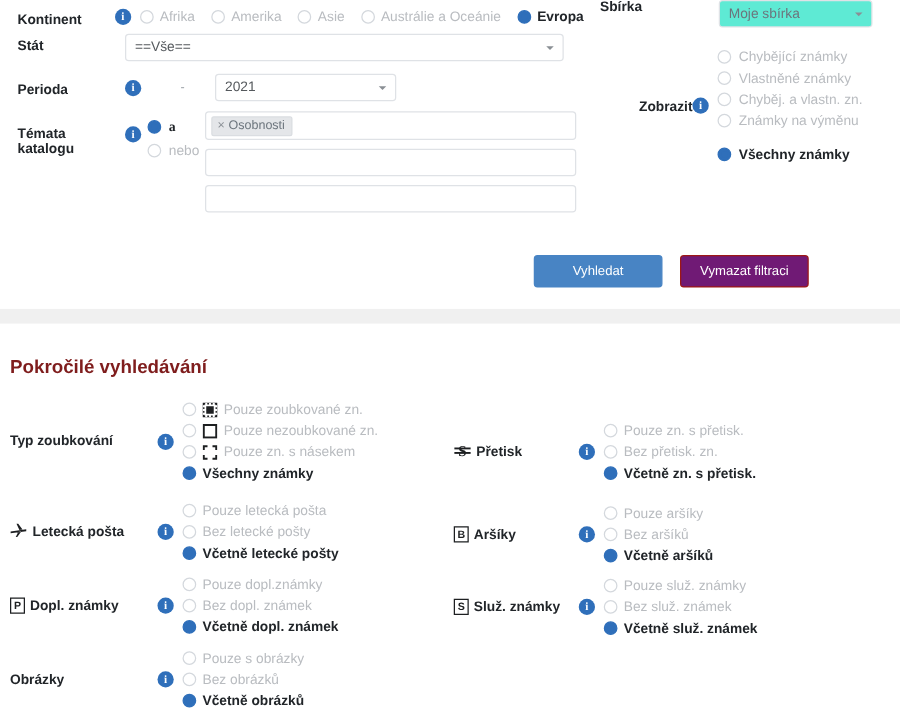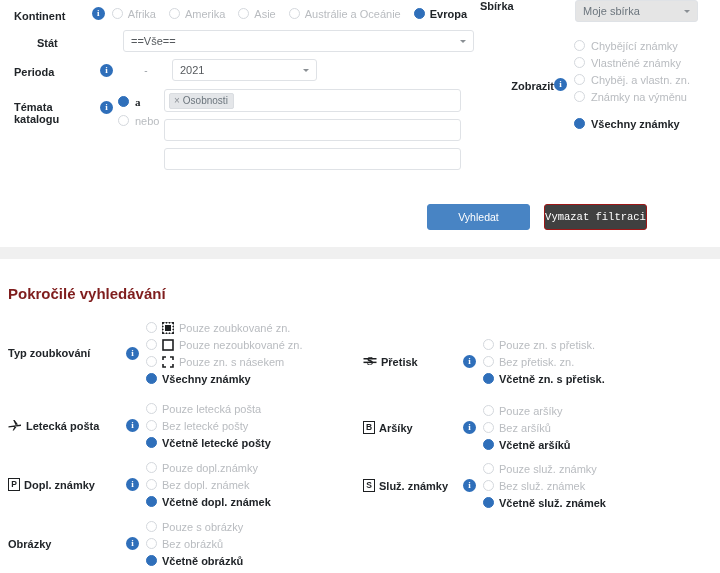--- a/index.html
+++ b/index.html
@@ -74,21 +74,21 @@
     font-size:11px; color:#55595d;
     display:flex; align-items:center;
     padding:0 7px; position:relative;
   }
   .ctl.sel-ctl { padding-right:18px; }
   .caret {
     position:absolute; right:7px; top:50%;
     width:0;height:0;border-left:3px solid transparent;border-right:3px solid transparent;
     border-top:3.5px solid #8a8f94; margin-top:-1px;
   }
-  .ctl.disabled { background:#e5e5e5; color:#6c757d; border-color:#dfe2e6; }
+  .ctl.disabled { background:#5eead4; color:#6c757d; border-color:#dfe2e6; }
 
   
   .tagbox {
     border:1px solid #dfe2e6; border-radius:3px; background:#fff;
     height:23px; display:flex; align-items:center; padding:0 4px;
   }
   .tag {
     background:#e4e6e9; border:1px solid #dadde1; border-radius:2px;
     font-size:10px; color:#6c757d; padding:1px 5px 2px 4px;
     display:inline-flex; align-items:center; gap:3px;
@@ -99,21 +99,21 @@
   }
 
   
   .btns { position:absolute; left:427px; top:204px; display:flex; gap:14px;text-align:right; }
   .btn {
     width:103px; height:26px; border-radius:3px; border:1px solid transparent;
     color:#fff; font-size:10.5px;
     display:flex; align-items:center; justify-content:center; cursor:pointer;
   }
   .btn-primary { background:#4884c4; border-color:#4884c4; }
-  .btn-danger  { background:#404040; border-color:#9d1717;font-family:Liberation Mono, monospace; }
+  .btn-danger  { background:#701a75; border-color:#9d1717; }
 
   
   .adv-title {
     position:absolute; left:8px; top:26px;
     font-size:15px; color:#7f1d1d; font-weight:bold;
   }
 
   .adv-col { position:absolute; }
   .adv-group { display:flex; align-items:center; }
   .adv-lbl {
@@ -166,21 +166,21 @@
               <span class="rtxt">Austrálie a Oceánie</span>
             </div>
             <div class="cont-opt">
               <span class="radio-on"></span>
               <span class="rtxt sel">Evropa</span>
             </div>
           </div>
       </div>
     </div>
 
-    <div class="tl-row" style="height:28px;align-items:center;margin-left:23px;">
+    <div class="tl-row" style="height:28px;align-items:flex-start;">
       <div class="tl-lbl lbl">Stát</div>
       <div class="ctl sel-ctl" style="width:351px;">
         <span>==Vše==</span>
         <span class="caret"></span>
       </div>
     </div>
 
     <div class="tl-row" style="height:30px;align-items:center;">
       <div class="tl-lbl lbl">Perioda</div>
       <span class="info" style="margin-right:7px;">i</span>

